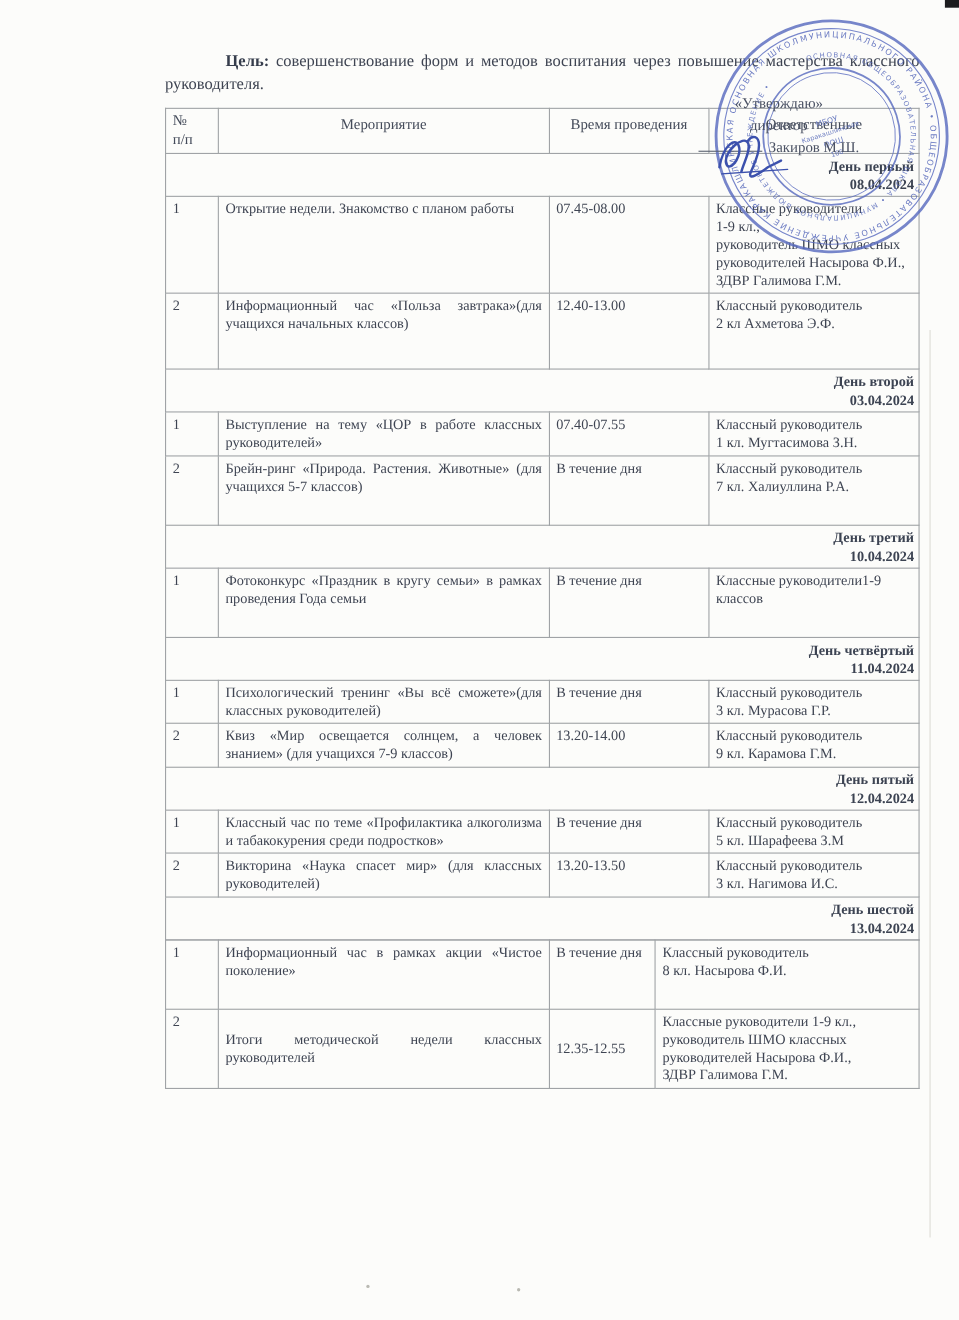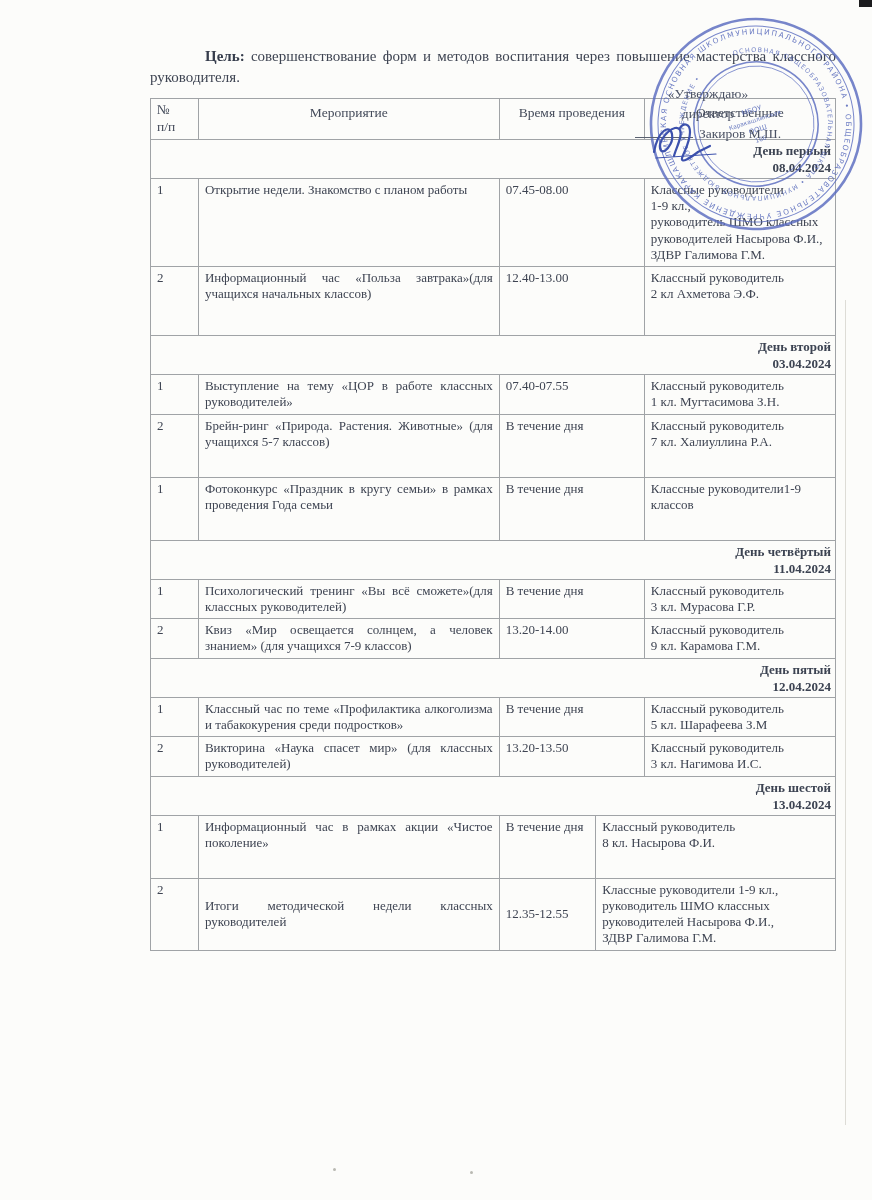--- a/index.html
+++ b/index.html
@@ -157,20 +157,26 @@
 1 кл. Мугтасимова З.Н.</td>
       </tr>
       <tr class="pad-bottom">
         <td class="c-num">2</td>
         <td class="c-event">Брейн-ринг «Природа. Растения. Животные» (для учащихся 5-7 классов)</td>
         <td class="c-time">В течение дня</td>
         <td class="c-resp">Классный руководитель
 7 кл. Халиуллина Р.А.</td>
       </tr>
 
+      <tr class="day-row">
+        <td colspan="4">
+          <div>День третий</div>
+          <div>10.04.2024</div>
+        </td>
+      </tr>
       <tr class="pad-bottom">
         <td class="c-num">1</td>
         <td class="c-event">Фотоконкурс  «Праздник в кругу семьи» в рамках проведения Года семьи</td>
         <td class="c-time">В течение дня</td>
         <td class="c-resp">Классные руководители1-9
 классов</td>
       </tr>
 
       <tr class="day-row">
         <td colspan="4">

